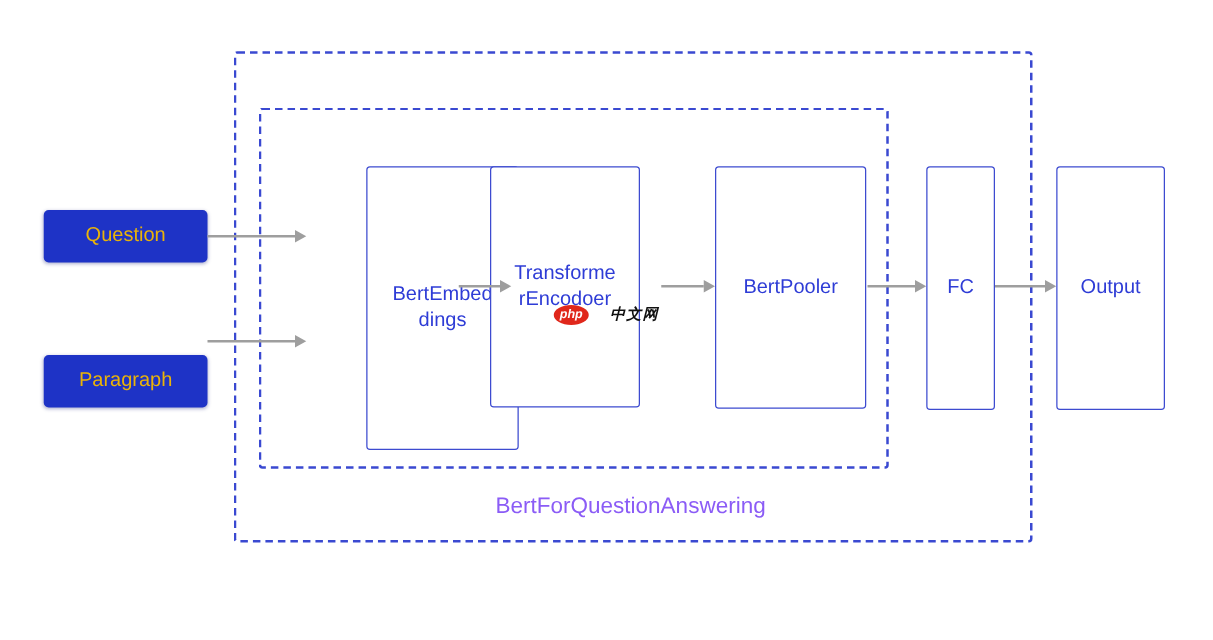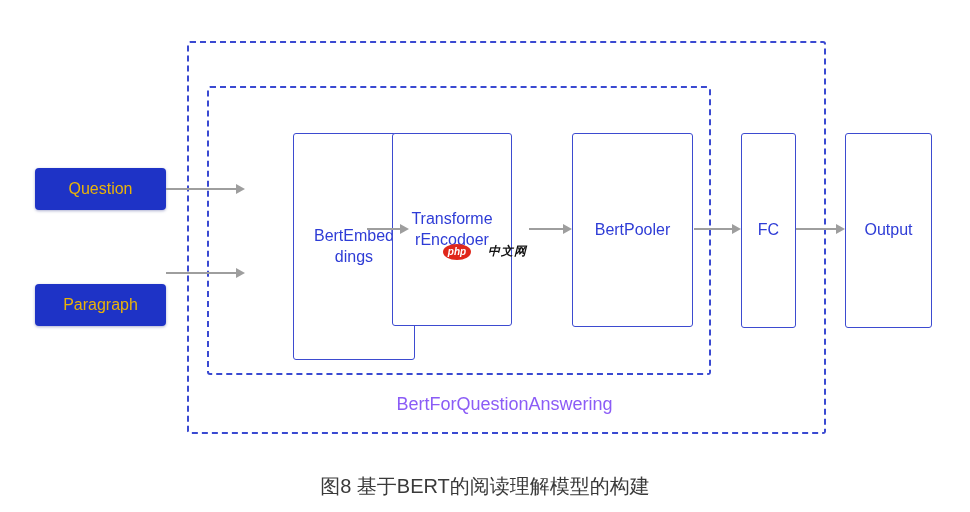--- a/index.html
+++ b/index.html
@@ -171,15 +171,14 @@
   <div class="arrow arrow-b-f"></div>
   <div class="arrow arrow-f-o"></div>
 
   <div class="watermark">
     <span class="watermark-badge">php</span>
     <span class="watermark-text">中文网</span>
   </div>
 
   <div class="group-label">BertForQuestionAnswering</div>
 
-  <div class="caption">图8 基于BERT的阅读理解模型的构建</div>
 
 </div>
 
 </body></html>

